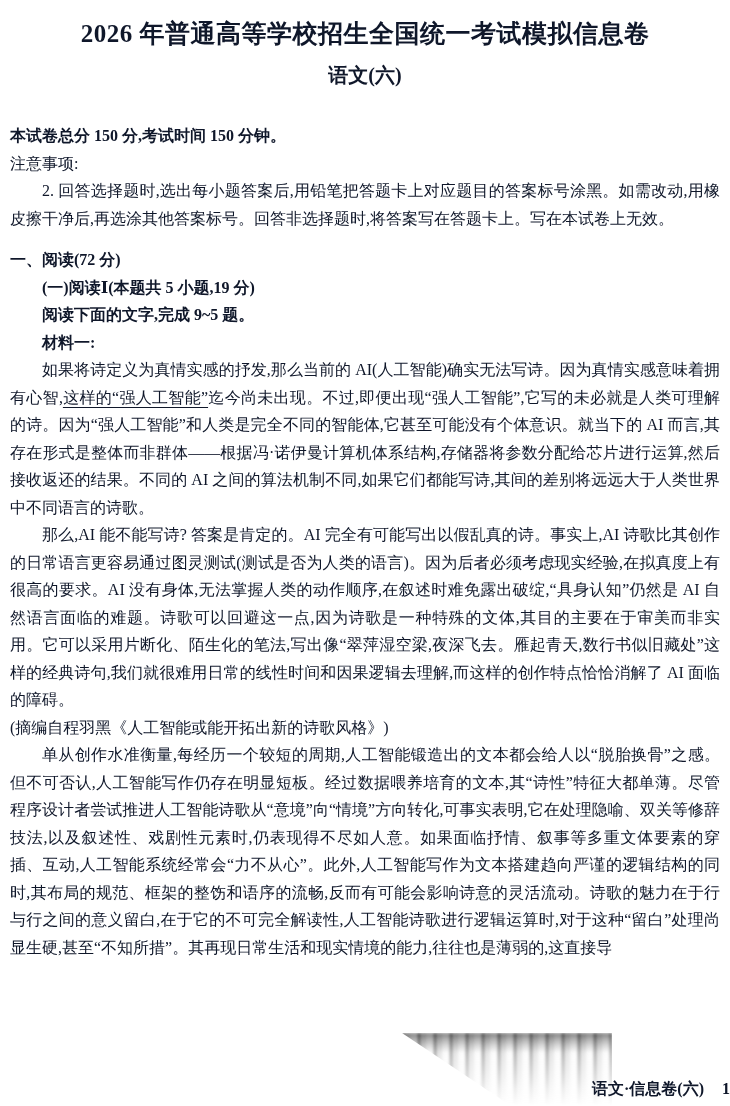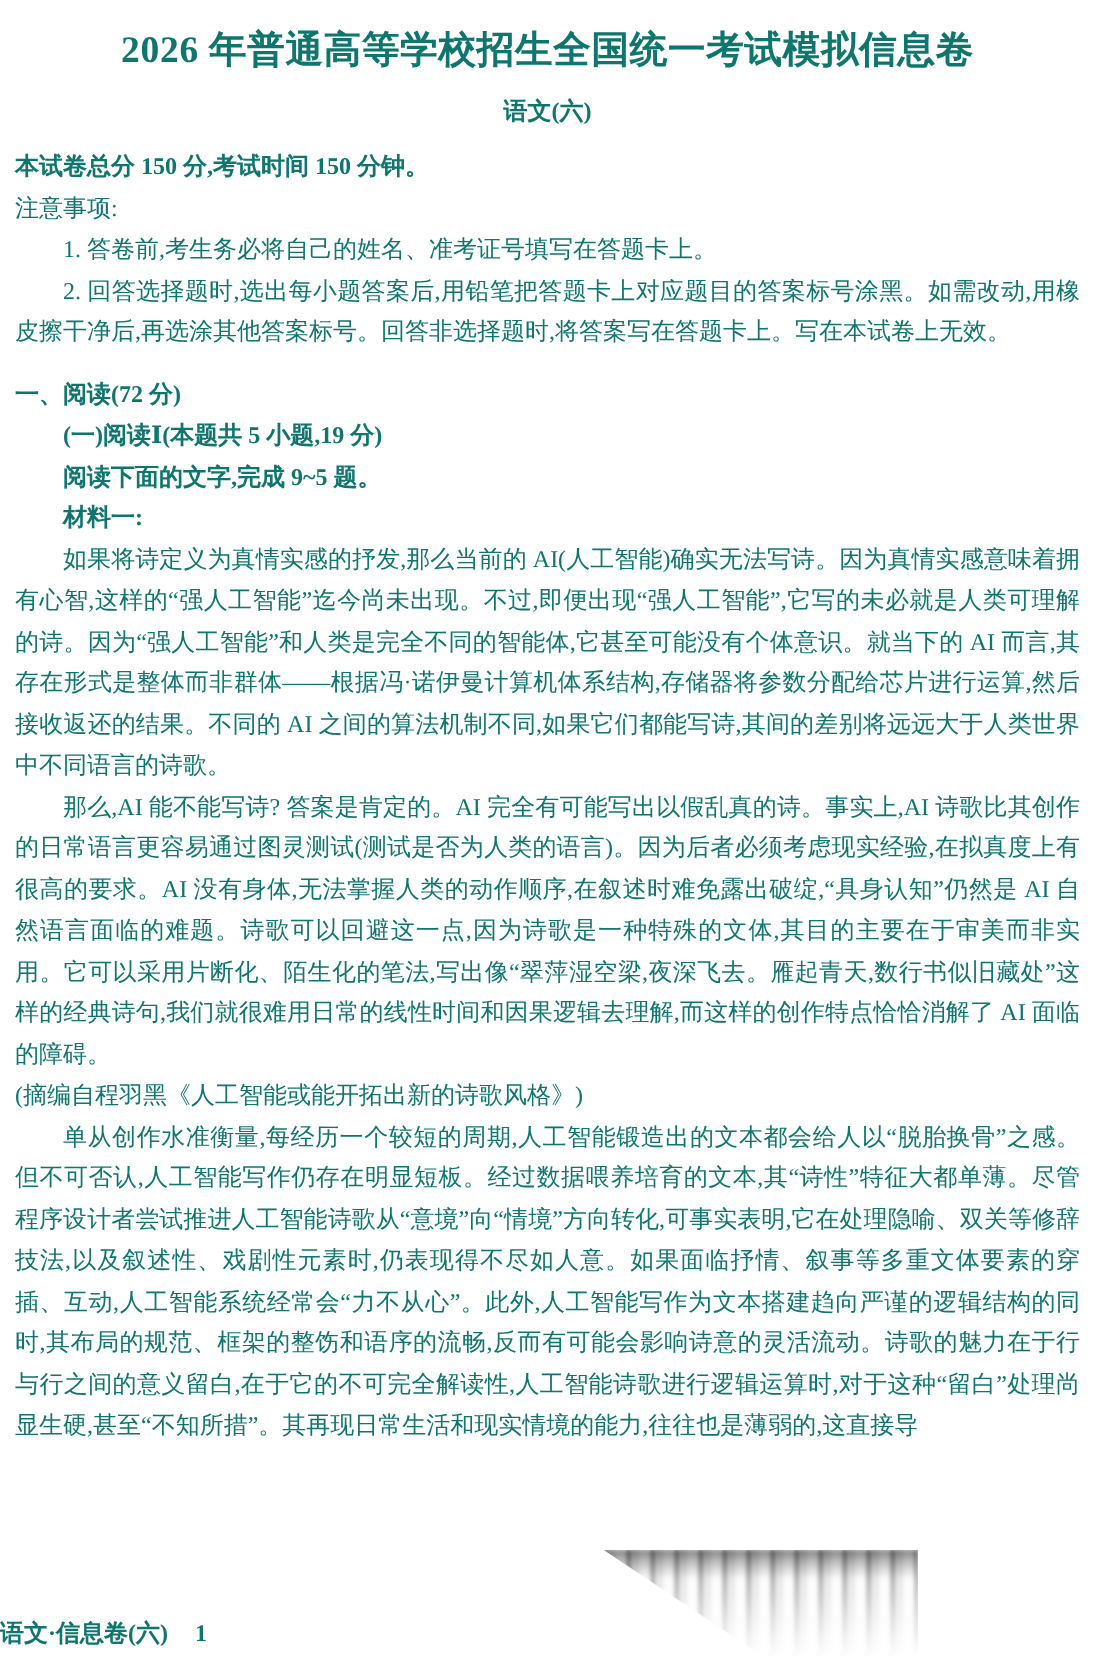--- a/index.html
+++ b/index.html
@@ -3,47 +3,47 @@
 <meta charset="utf-8">
 <style>
   html,body{margin:0;padding:0;background:#e9e9e9;}
   .page{
     position:relative;
     width:730px;height:1106px;
     margin:0 auto;
     background:#ffffff;
     overflow:hidden;
     font-family:"Liberation Serif","DejaVu Serif",serif;
-    color:#0f766e;
+    color:#0f172a;
   }
   .content{padding:10px 10px 0 10px;}
   .doc-title{
     margin:6px 0 0 0;
     font-size:25px;line-height:36px;
     font-weight:bold;text-align:center;
     letter-spacing:0.5px;
   }
   .doc-subtitle{
-    margin:8px 0 8px 0;
-    font-size:16px;line-height:30px;
+    margin:8px 0 32px 0;
+    font-size:20px;line-height:30px;
     font-weight:bold;text-align:center;
   }
   p{margin:0;font-size:16px;line-height:27.5px;text-align:justify;}
   .indent{text-indent:2em;}
   .exam-info{font-weight:bold;}
   .notice-heading{font-weight:normal;}
   .section-heading{font-weight:bold;margin-top:14px;}
   .part-heading{font-weight:bold;text-indent:2em;}
   .instruction{font-weight:bold;text-indent:2em;}
   .material-label{font-weight:bold;text-indent:2em;}
   .attribution{text-align:left;text-indent:0;}
-  .ul{text-underline-offset:4px;}
+  .ul{text-decoration:underline;text-underline-offset:4px;}
   .footer{
     position:absolute;left:0;bottom:6px;width:100%;
-    text-align:left;font-size:16px;font-weight:bold;
+    text-align:right;font-size:16px;font-weight:bold;
   }
   .footer .pageno{margin-left:18px;font-weight:bold;}
   
   .smudge{
     position:absolute;
     left:402px;top:1033px;width:210px;height:73px;
     background:
       linear-gradient(to bottom, rgba(20,20,20,0.55) 0px, rgba(20,20,20,0.0) 20px),
       repeating-linear-gradient(to right,
         rgba(45,45,45,0.85) 0px, rgba(45,45,45,0.85) 2px,
@@ -60,21 +60,20 @@
 <body>
 
 <div class="page">
   <div class="content">
 
     <h1 class="doc-title">2026 年普通高等学校招生全国统一考试模拟信息卷</h1>
     <h2 class="doc-subtitle">语文(六)</h2>
 
     <p class="exam-info">本试卷总分 150 分,考试时间 150 分钟。</p>
     <p class="notice-heading">注意事项:</p>
-    <p class="indent">1. 答卷前,考生务必将自己的姓名、准考证号填写在答题卡上。</p>
     <p class="indent">2. 回答选择题时,选出每小题答案后,用铅笔把答题卡上对应题目的答案标号涂黑。如需改动,用橡皮擦干净后,再选涂其他答案标号。回答非选择题时,将答案写在答题卡上。写在本试卷上无效。</p>
 
     <p class="section-heading">一、阅读(72 分)</p>
     <p class="part-heading">(一)阅读Ⅰ(本题共 5 小题,19 分)</p>
     <p class="instruction">阅读下面的文字,完成 9~5 题。</p>
 
     <p class="material-label">材料一:</p>
     <p class="indent"><span>如果将诗定义为真情实感的抒发,那么当前的 AI(人工智能)确实无法写诗。因为真情实感意味着拥有心智,</span><span class="ul">这样的“强人工智能”</span><span>迄今尚未出现。不过,即便出现“强人工智能”,它写的未必就是人类可理解的诗。因为“强人工智能”和人类是完全不同的智能体,它甚至可能没有个体意识。就当下的 AI 而言,其存在形式是整体而非群体——根据冯·诺伊曼计算机体系结构,存储器将参数分配给芯片进行运算,然后接收返还的结果。不同的 AI 之间的算法机制不同,如果它们都能写诗,其间的差别将远远大于人类世界中不同语言的诗歌。</span></p>
     <p class="indent">那么,AI 能不能写诗? 答案是肯定的。AI 完全有可能写出以假乱真的诗。事实上,AI 诗歌比其创作的日常语言更容易通过图灵测试(测试是否为人类的语言)。因为后者必须考虑现实经验,在拟真度上有很高的要求。AI 没有身体,无法掌握人类的动作顺序,在叙述时难免露出破绽,“具身认知”仍然是 AI 自然语言面临的难题。诗歌可以回避这一点,因为诗歌是一种特殊的文体,其目的主要在于审美而非实用。它可以采用片断化、陌生化的笔法,写出像“翠萍湿空梁,夜深飞去。雁起青天,数行书似旧藏处”这样的经典诗句,我们就很难用日常的线性时间和因果逻辑去理解,而这样的创作特点恰恰消解了 AI 面临的障碍。</p>
     <p class="attribution">(摘编自程羽黑《人工智能或能开拓出新的诗歌风格》)</p>

